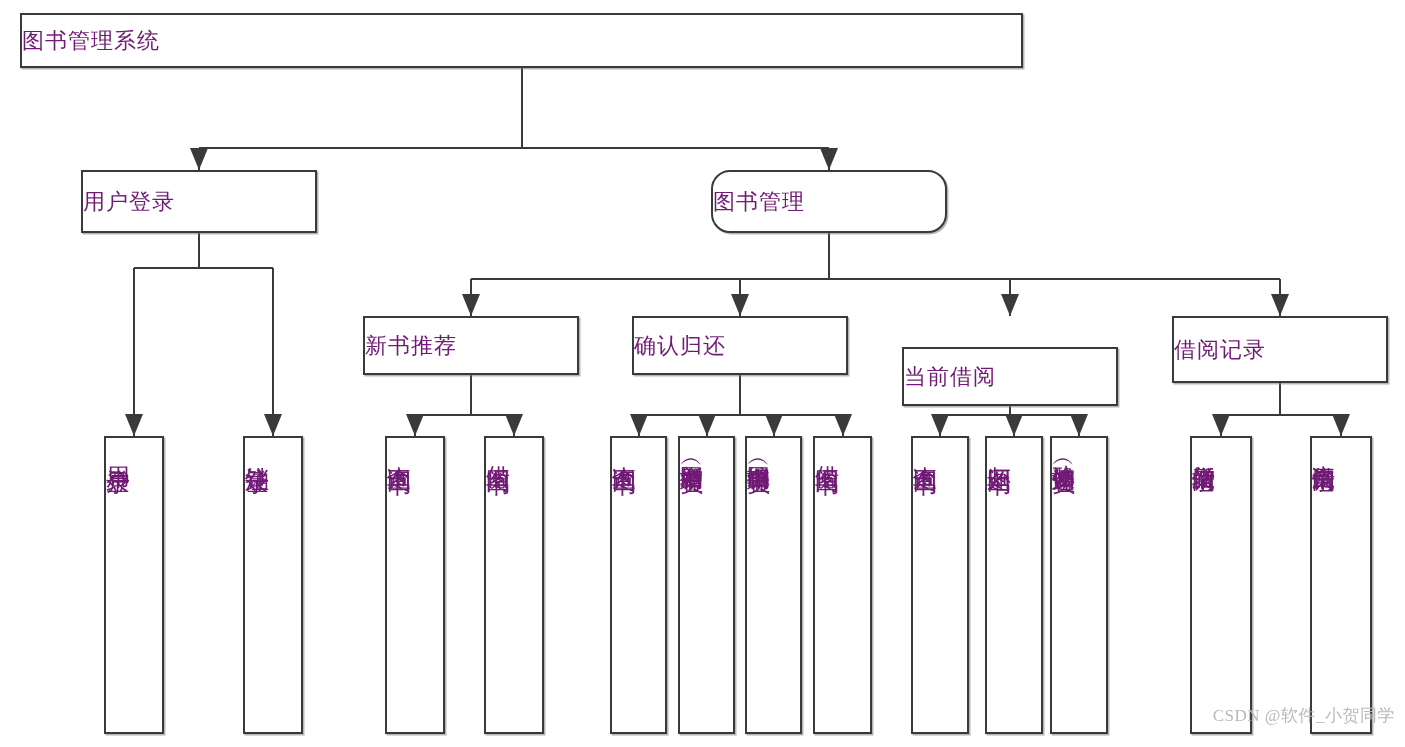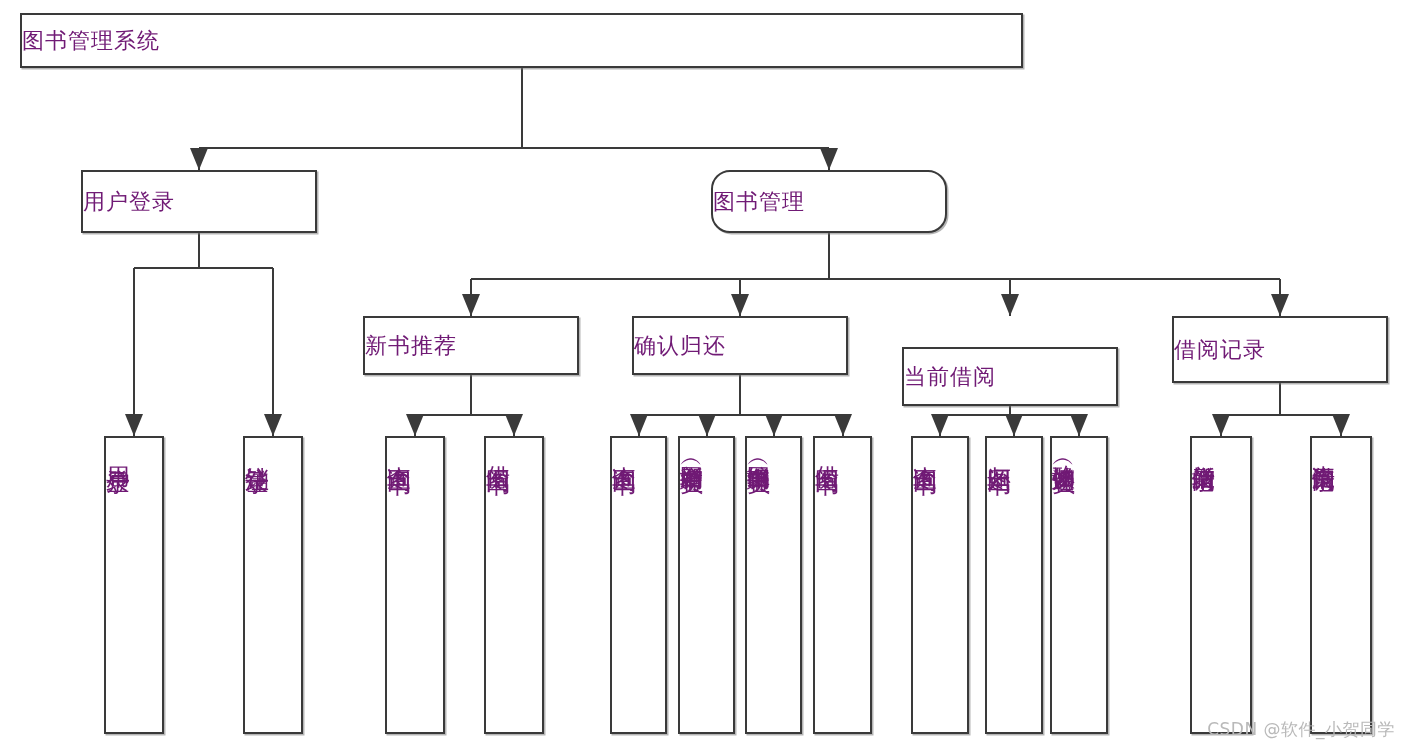--- a/index.html
+++ b/index.html
@@ -29,25 +29,26 @@
   .node.vert .lbl{
     writing-mode:vertical-rl;
     text-orientation:upright;
     font-size:24px;
     letter-spacing:2px;
     line-height:1;
     white-space:normal;
   }
   .node.vert.tight .lbl{font-size:23px;letter-spacing:1px;}
   #watermark{
-    position:absolute;right:10px;bottom:6px;
+    position:absolute;right:10px;bottom:20px;
     font-size:17px;color:#b9b9b9;
     letter-spacing:.5px;
     user-select:none;
     pointer-events:none;
+    font-family:Liberation Serif, serif;
   }
 </style>
 </head>
 <body>
 
 <div id="stage">
   <svg id="wires" viewBox="0 0 1405 747" preserveAspectRatio="none">
       <line x1="522" y1="68" x2="522" y2="148" stroke="#3a3a3a" stroke-width="2.6" shape-rendering="crispEdges"></line>
       <line x1="199" y1="148" x2="829" y2="148" stroke="#3a3a3a" stroke-width="2.6" shape-rendering="crispEdges"></line>
       <line x1="199" y1="148" x2="199" y2="170" stroke="#3a3a3a" stroke-width="2.6" shape-rendering="crispEdges"></line>

